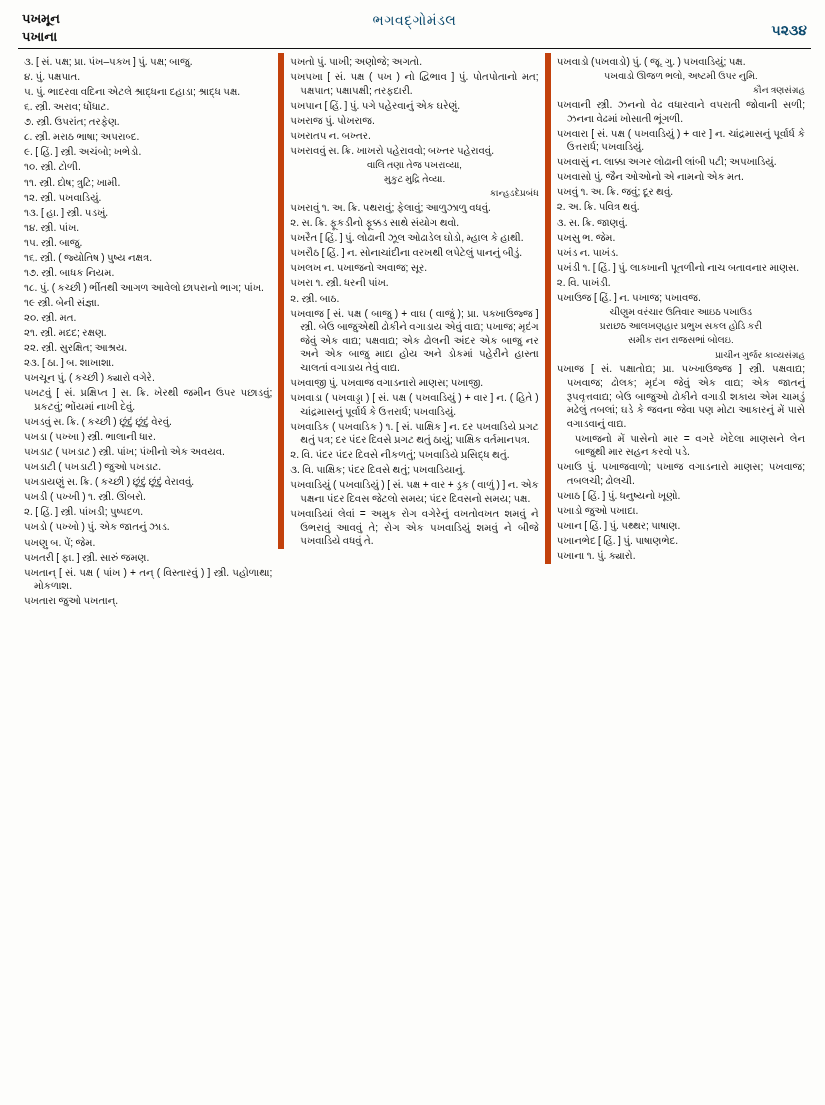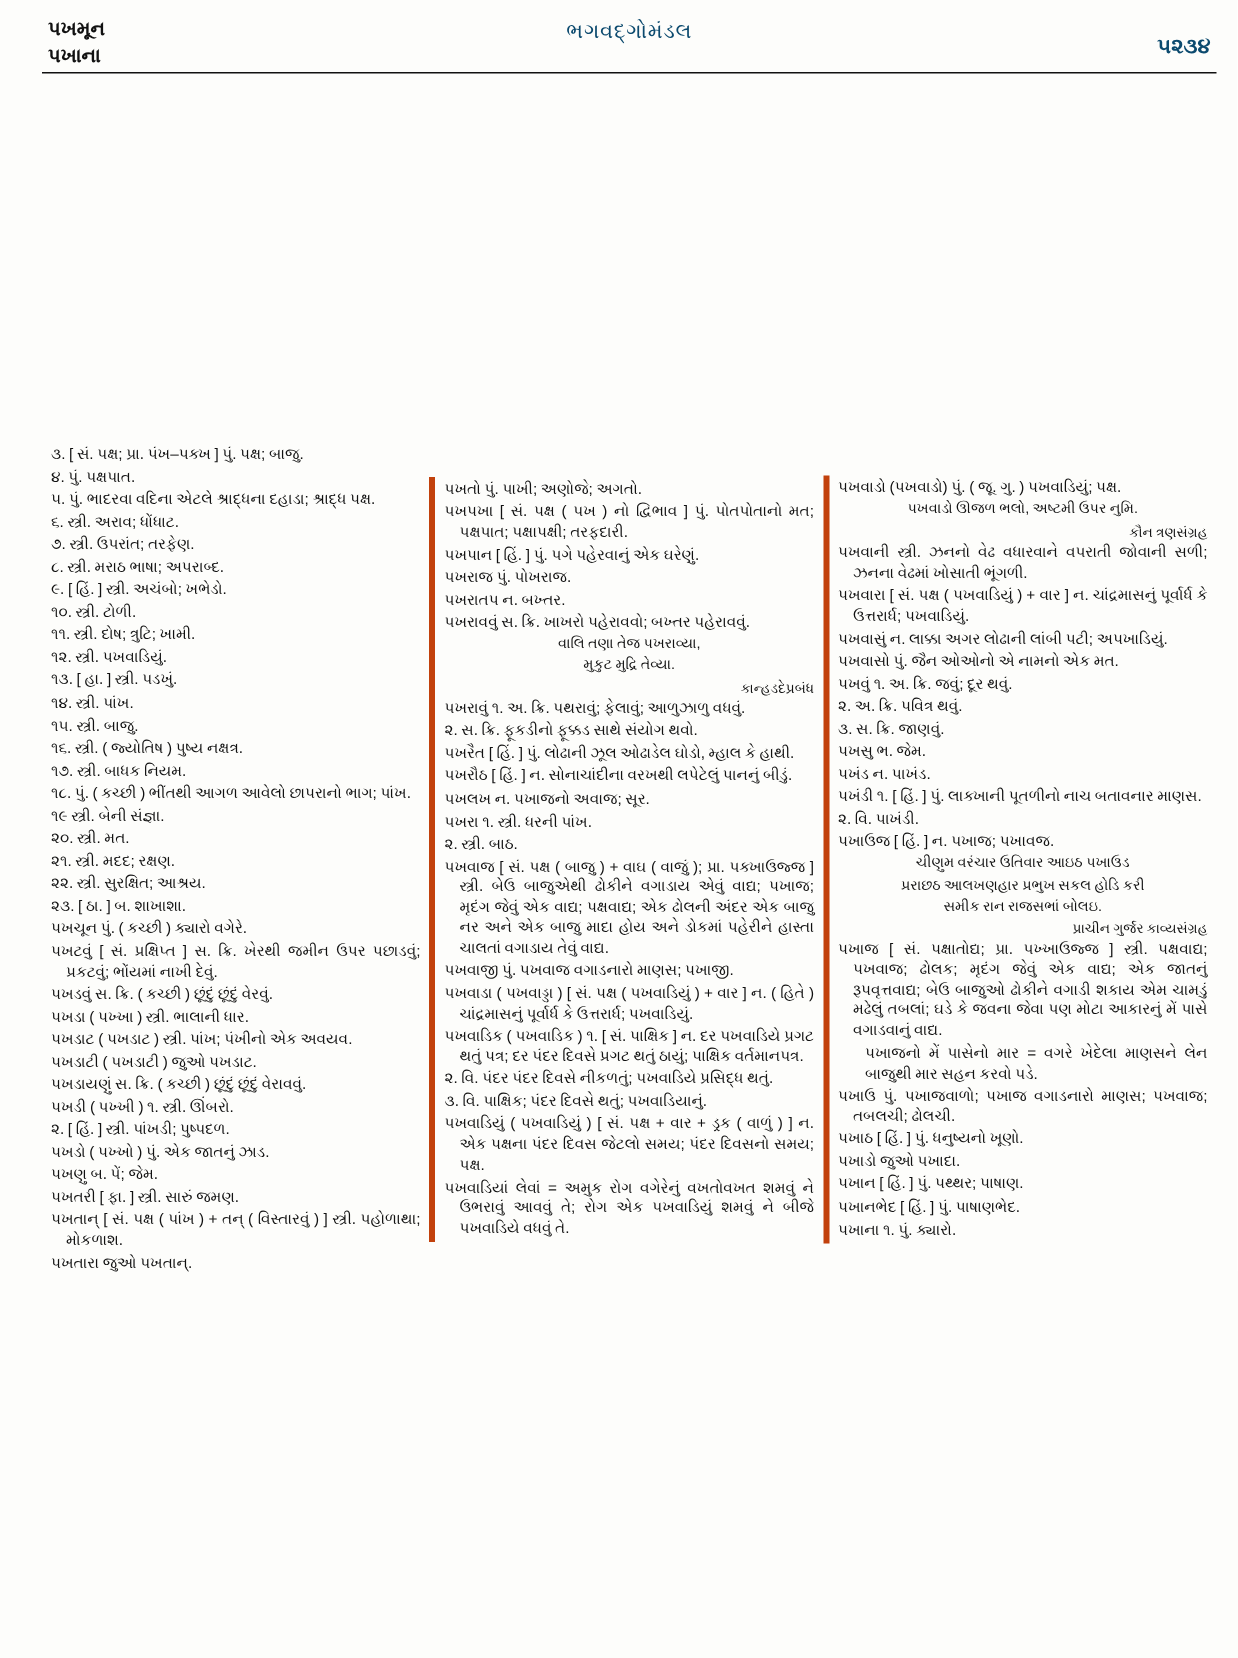--- a/index.html
+++ b/index.html
@@ -9,21 +9,21 @@
   }
   body {
     font-family: "Liberation Sans", sans-serif;
   }
   #page {
     position: relative;
     width: 825px;
     height: 1105px;
     background: #fdfdfb;
     box-sizing: border-box;
-    padding: 10px 14px 8px 28px;
+    padding: 10px 14px 8px 18px;
     overflow: hidden;
   }
   
   .header {
     position: relative;
     height: 38px;
     border-bottom: 1.5px solid #111;
     margin-bottom: 4px;
   }
   .hdr-left {
@@ -51,33 +51,33 @@
     right: 4px;
     top: 12px;
     font-size: 14px;
     font-weight: bold;
     color: #0c4a6e;
   }
   
   .columns {
     display: flex;
     height: 1040px;
-    align-items: center;
+    align-items: flex-start;
   }
   .col {
     flex: 1 1 0;
     padding: 2px 6px 0 6px;
     box-sizing: border-box;
     font-size: 10.2px;
     line-height: 1.33;
     color: #111;
     overflow: hidden;
   }
   .col + .col {
-    border-left: 4px solid #c2410c;
+    border-left: 6px solid #c2410c;
   }
   .entry {
     margin: 0 0 1.5px 0;
     text-indent: -10px;
     padding-left: 10px;
     text-align: justify;
     word-spacing: -0.4px;
   }
   .entry.indent {
     text-indent: 0;

